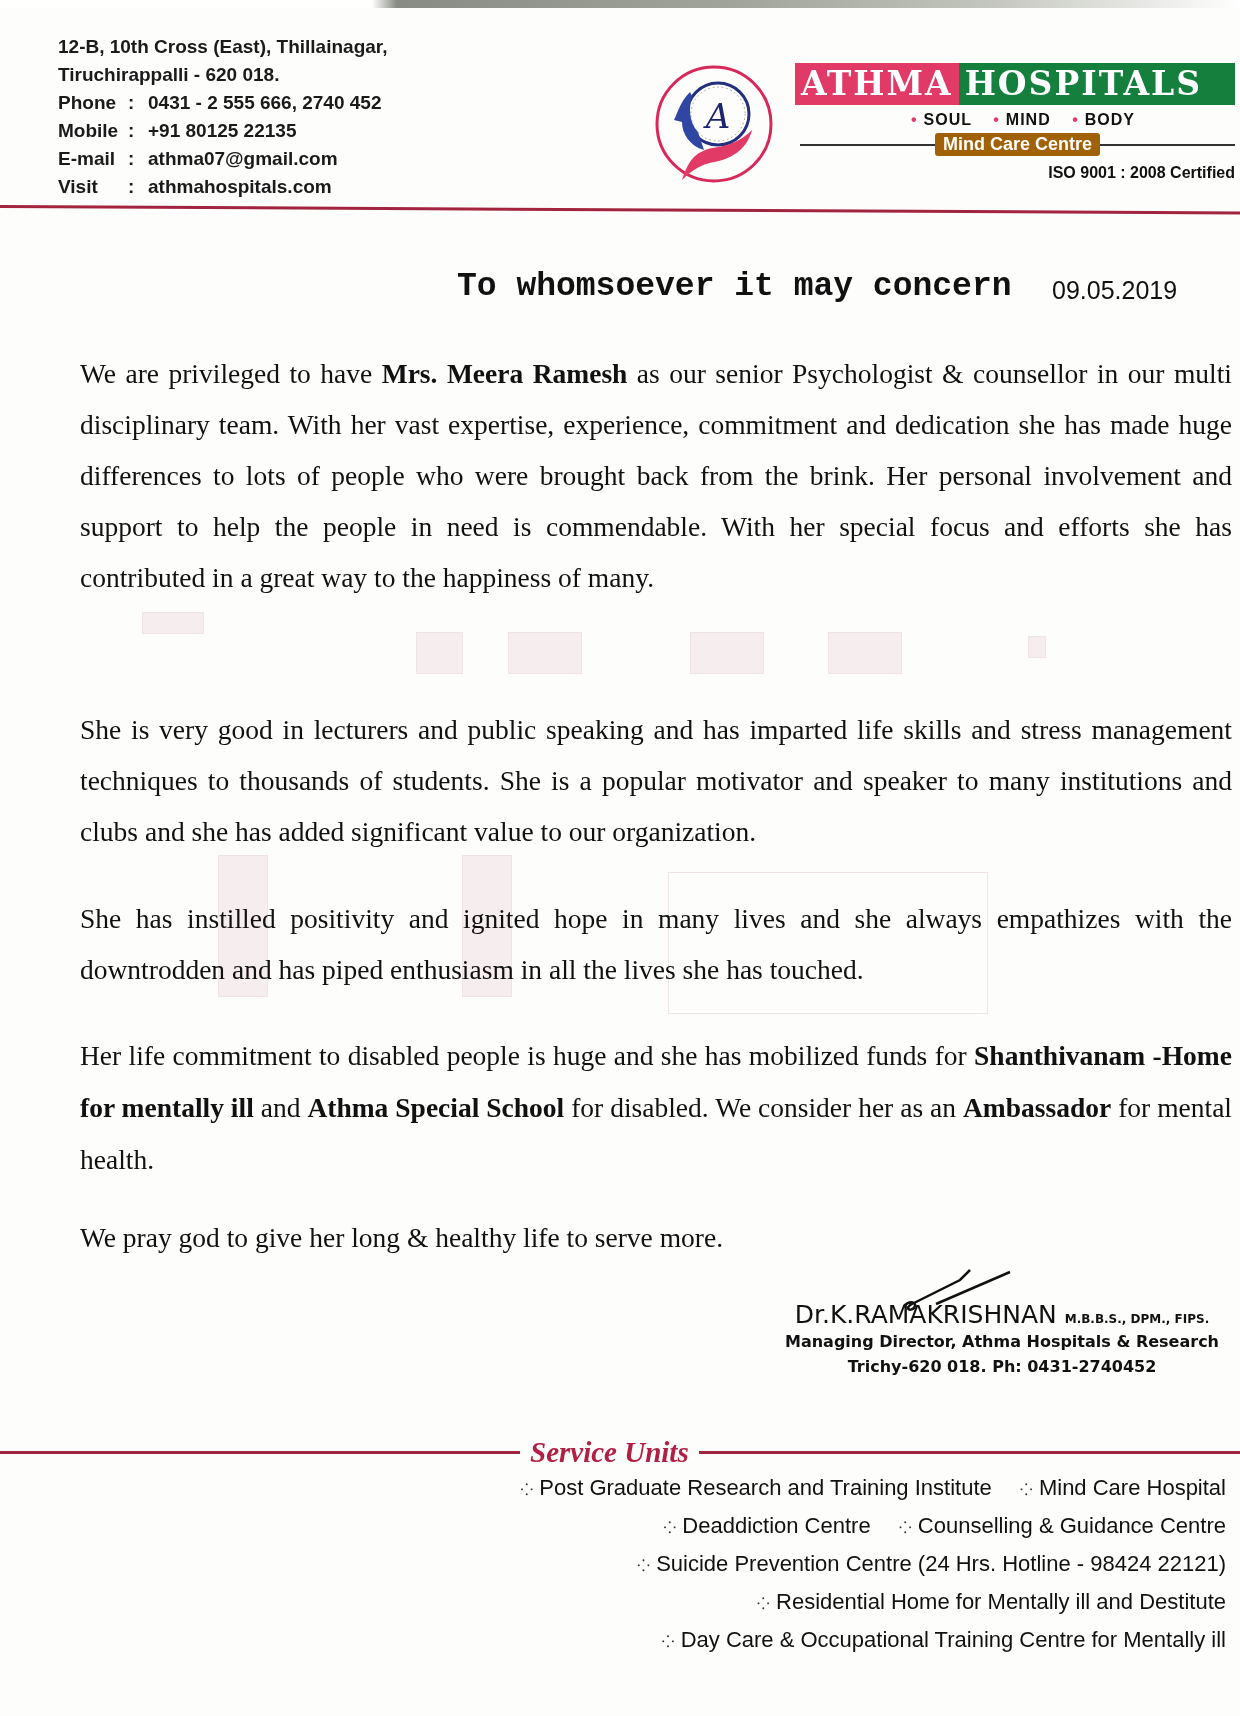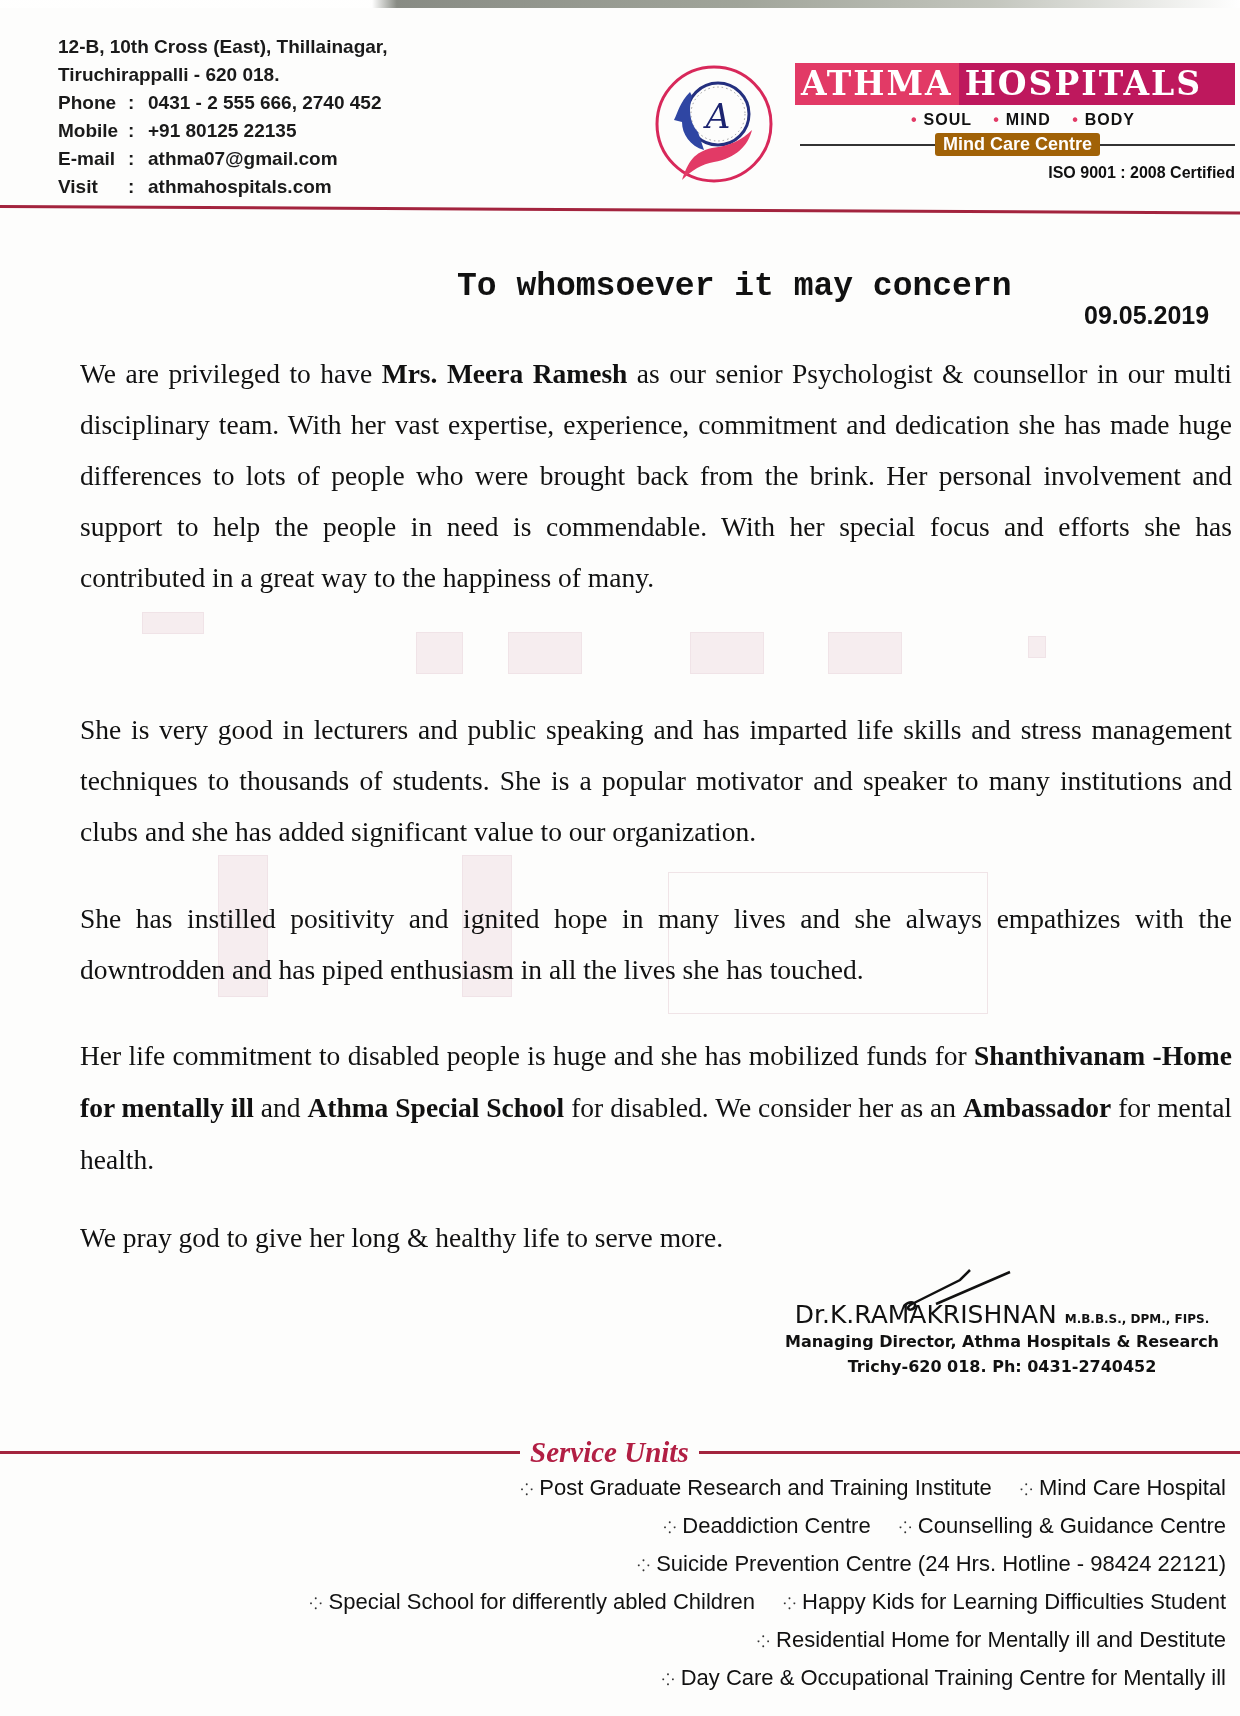--- a/index.html
+++ b/index.html
@@ -11,30 +11,30 @@
   .topstrip { position: absolute; left: 0; top: 0; width: 1240px; height: 8px;
     background: linear-gradient(90deg, #fff 0%, #fff 30%, #6b6f66 32%, #8a8f82 60%, #b5b8ae 80%, #fff 100%); opacity: .8; }
   .contact { position: absolute; left: 58px; top: 33px; font-size: 19px; font-weight: bold; line-height: 28px; color: #1a1a1a; }
   .contact .row { display: flex; white-space: nowrap; }
   .contact .lbl { width: 70px; display: inline-block; }
   .contact .colon { width: 20px; display: inline-block; }
   .logo { position: absolute; left: 652px; top: 62px; width: 124px; height: 124px; }
   .brand { position: absolute; left: 795px; top: 63px; width: 440px; }
   .brand-title { display: flex; height: 42px; font-family: "DejaVu Serif", serif; font-weight: bold; font-size: 33px; letter-spacing: 2px; color: #fff; }
   .brand-title .athma { background: #e23a66; padding: 0 6px; line-height: 42px; }
-  .brand-title .hosp { background: #be185d; padding: 0 6px; line-height: 42px; flex: 1; }
+  .brand-title .hosp { background: #15803d; padding: 0 6px; line-height: 42px; flex: 1; }
   .tagline { text-align: center; font-size: 16px; font-weight: bold; margin-top: 6px; letter-spacing: 1px; }
   .tagline .dot { color: #e23a66; margin: 0 6px 0 16px; }
   .mcc-row { display: flex; align-items: center; margin-top: 4px; padding-left: 5px; }
   .mcc-line { flex: 1; height: 2px; background: #333; }
   .mcc { background: #a16207; color: #fff; font-weight: bold; font-size: 18px; padding: 1px 8px; border-radius: 3px; }
   .iso { text-align: right; font-size: 16px; font-weight: bold; margin-top: 8px; }
   .hdr-rule { position: absolute; left: 0; top: 205px; width: 1240px; height: 3px; background: #a3243e; transform: rotate(0.3deg); transform-origin: left; }
   .heading { position: absolute; left: 412px; top: 268px; font-family: Liberation Mono, monospace; font-weight: bold; font-size: 33px; margin-left: 45px; }
-  .date { position: absolute; left: 1052px; top: 301px; font-size: 25px; font-weight: bold; margin-left: 32px; }
+  .date { position: absolute; left: 1052px; top: 276px; font-size: 25px; font-weight: normal; }
   .body { position: absolute; left: 80px; width: 1152px; font-family: "Liberation Serif", serif; font-size: 27.5px; text-align: justify; text-align-last: left; color: #111; }
   .p1 { top: 348px; line-height: 51px; }
   .p2 { top: 704px; line-height: 51px; }
   .p3 { top: 893px; line-height: 51px; }
   .p4 { top: 1030px; line-height: 52px; }
   .p5 { top: 1222px; }
   b { font-weight: bold; }
   .stamp { position: absolute; background: #f1e1e6; opacity: .55; border: 1px solid #e6cfd6; }
   .sig { position: absolute; left: 900px; top: 1262px; width: 140px; height: 50px; }
   .doc { position: absolute; left: 772px; top: 1300px; width: 460px; text-align: center; font-family: "DejaVu Sans", sans-serif; color: #111; }
@@ -141,16 +141,15 @@
 <div class="svc-row">
   <div class="svc-line" style="width:520px"></div>
   <span class="svc-title">Service Units</span>
   <div class="svc-line" style="flex:1"></div>
 </div>
 
 <div class="units" id="units">
     <div class="line"><span class="item"><span class="bullet">⁘</span><span>Post Graduate Research and Training Institute</span></span><span class="item"><span class="bullet">⁘</span><span>Mind Care Hospital</span></span></div>
     <div class="line"><span class="item"><span class="bullet">⁘</span><span>Deaddiction Centre</span></span><span class="item"><span class="bullet">⁘</span><span>Counselling &amp; Guidance Centre</span></span></div>
     <div class="line"><span class="item"><span class="bullet">⁘</span><span>Suicide Prevention Centre (24 Hrs. Hotline - 98424 22121)</span></span></div>
-    <div class="line"><span class="item"><span class="bullet">⁘</span><span>Special School for differently abled Children</span></span><span class="item"><span class="bullet">⁘</span><span>Happy Kids for Learning Difficulties Student</span></span></div>
     <div class="line"><span class="item"><span class="bullet">⁘</span><span>Residential Home for Mentally ill and Destitute</span></span></div>
     <div class="line"><span class="item"><span class="bullet">⁘</span><span>Day Care &amp; Occupational Training Centre for Mentally ill</span></span></div>
   </div>
 
 </body></html>

